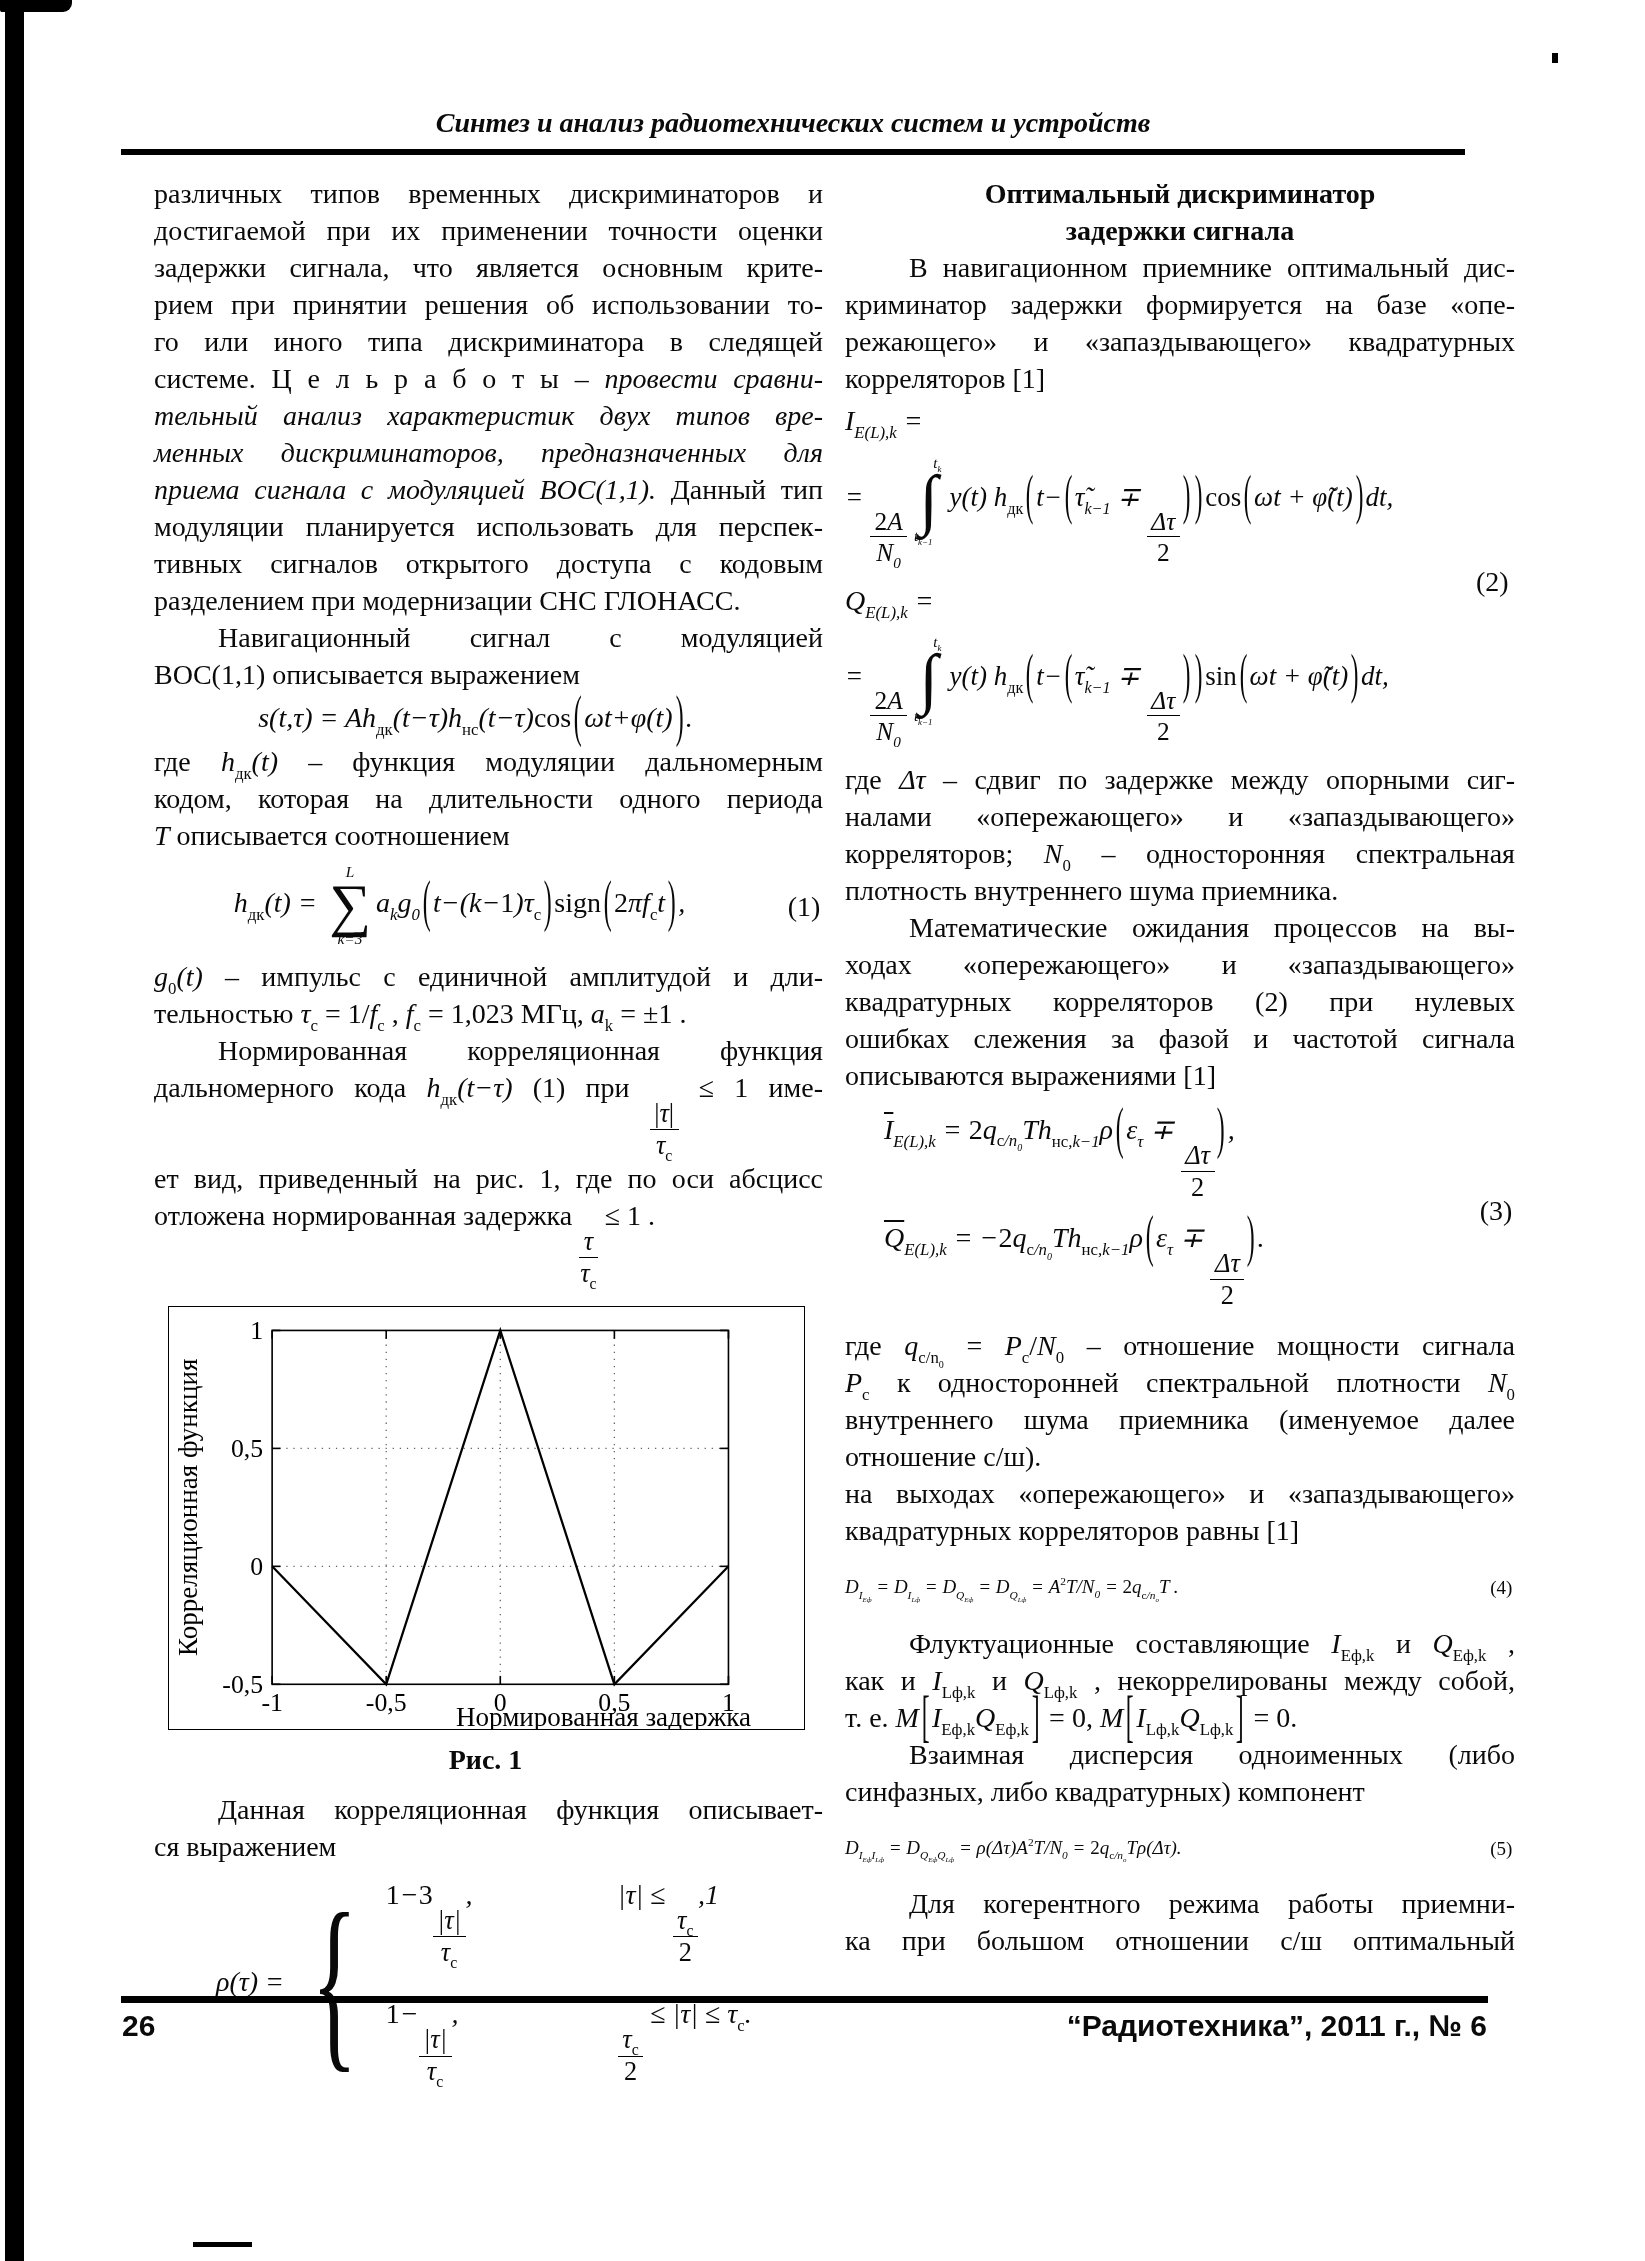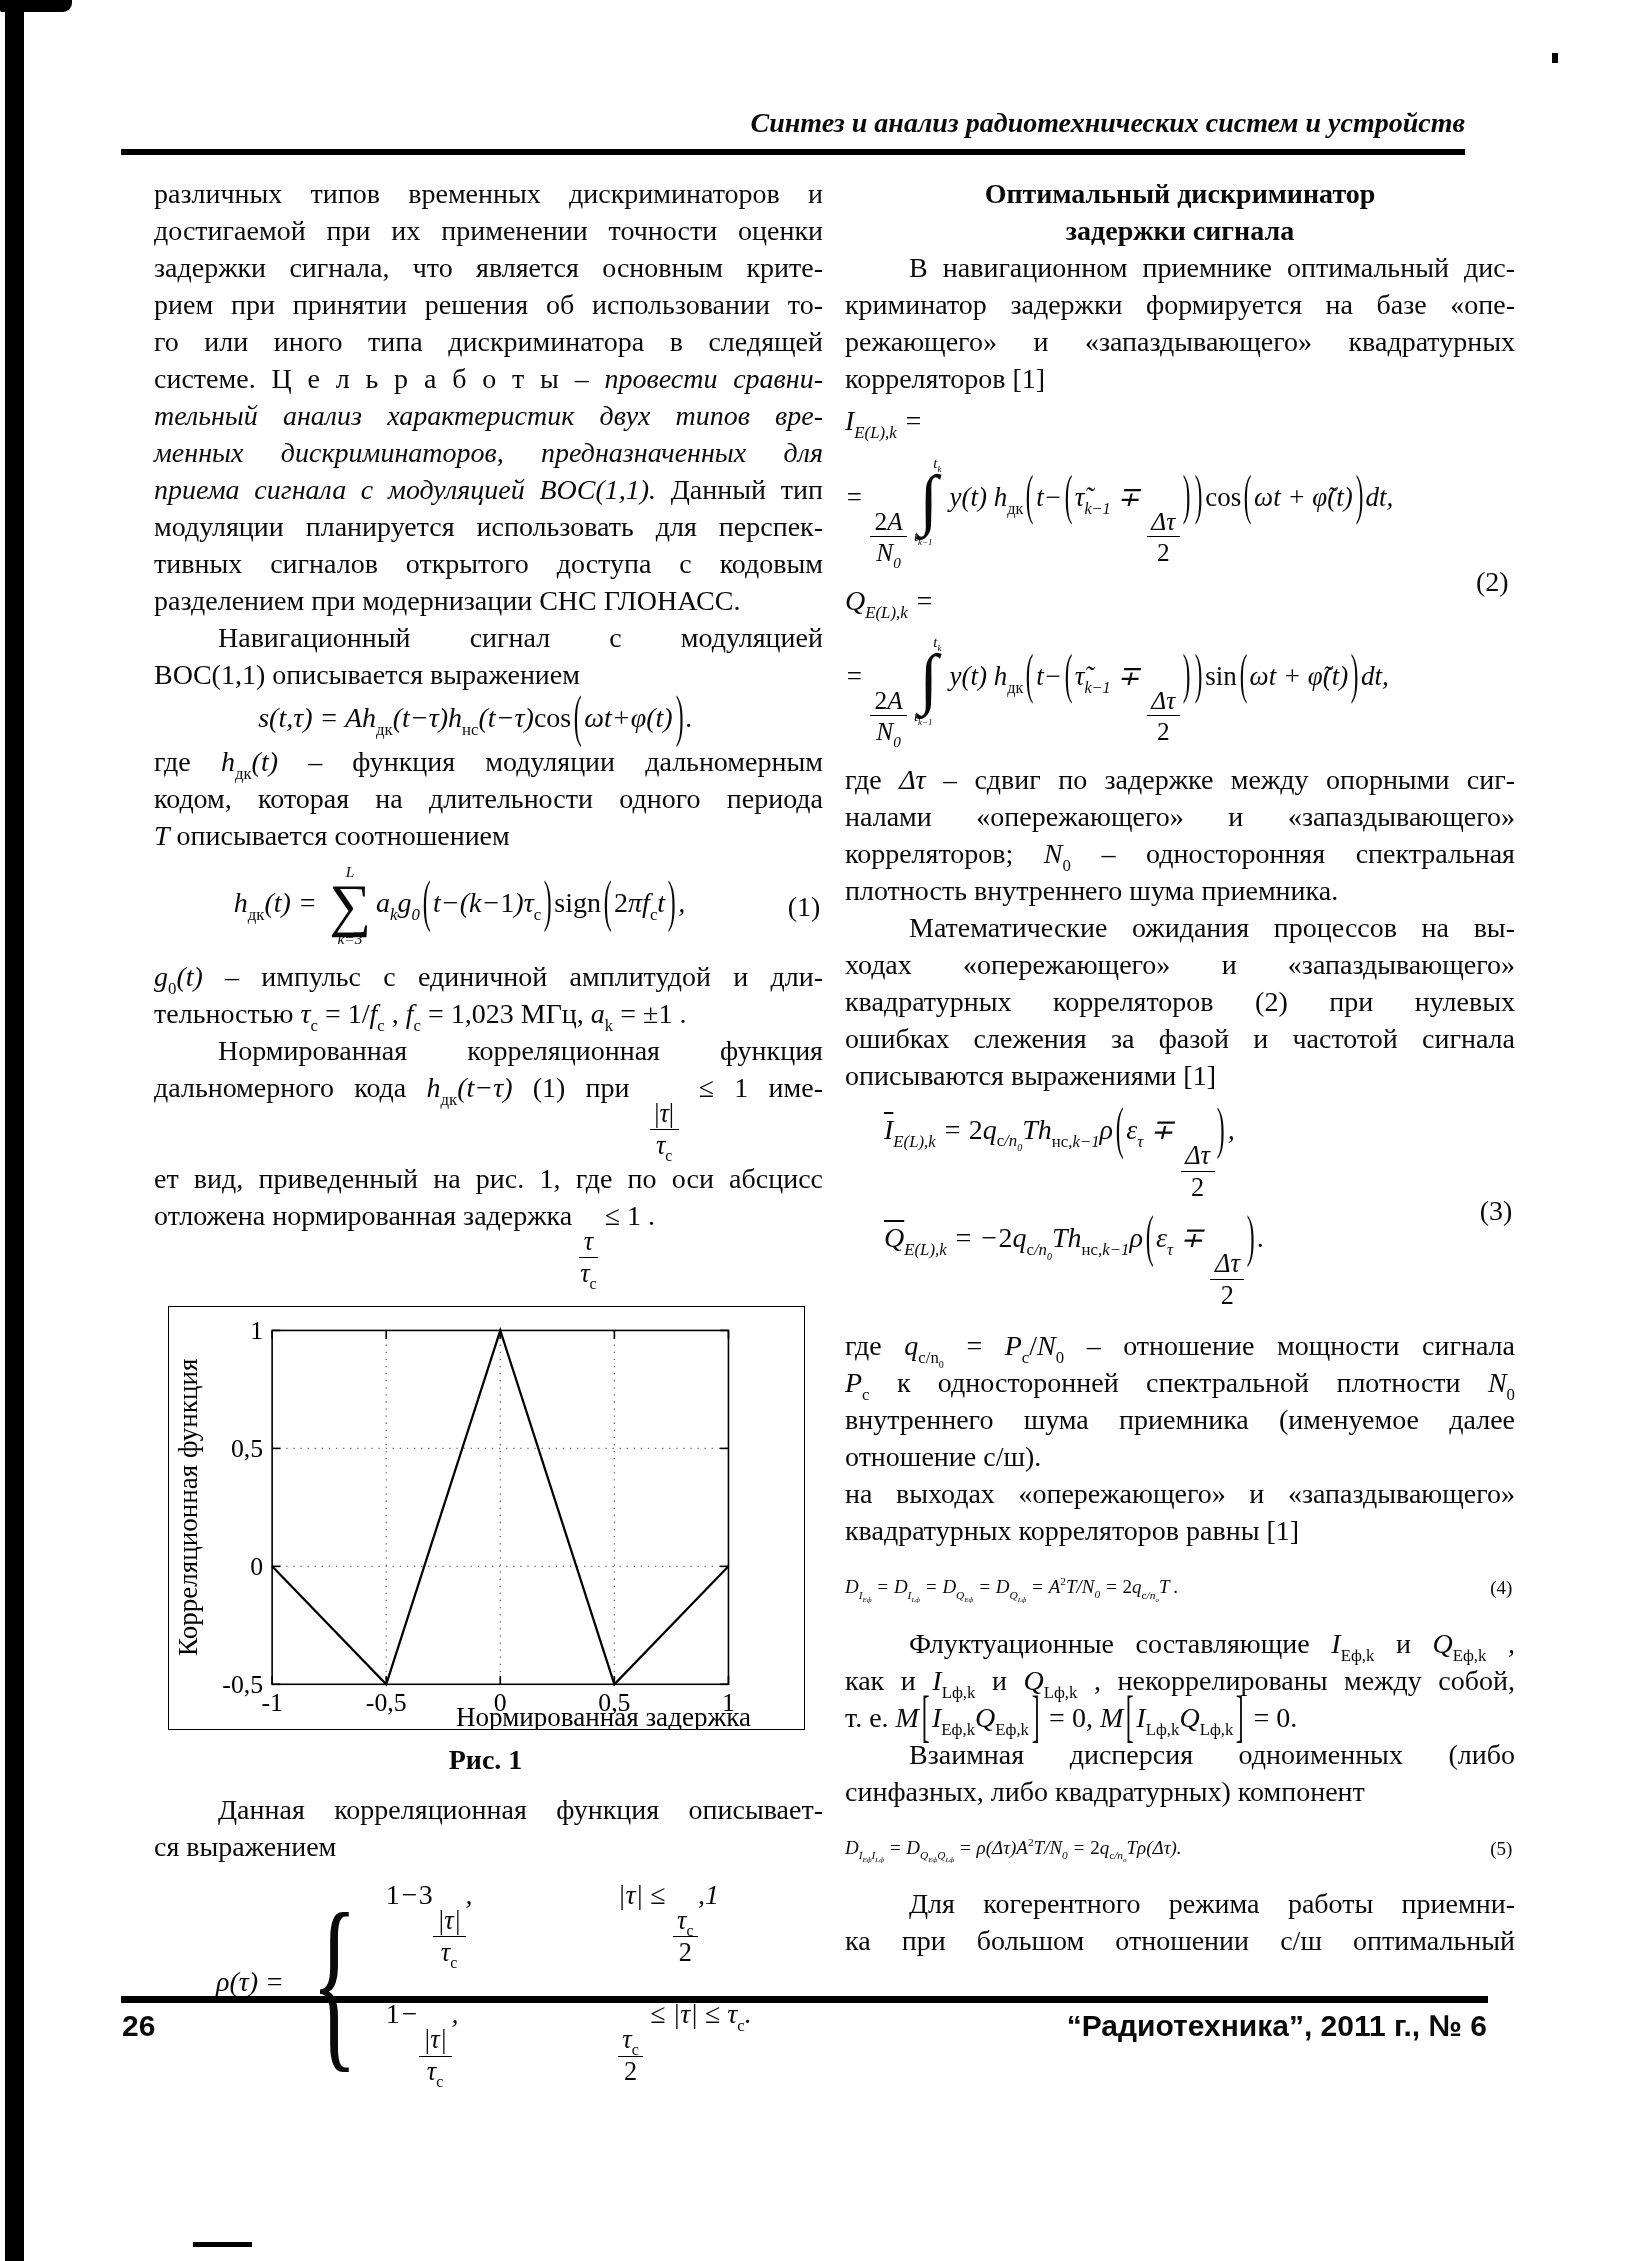--- a/index.html
+++ b/index.html
@@ -1,19 +1,19 @@
 <!DOCTYPE html>
 <html style="font-size:10.3px"><head>
 <meta charset="utf-8">
 <style>
   html,body{margin:0;padding:0;}
   body{width:1645px;height:2261px;position:relative;background:#ffffff;color:#0a0a0a;
        font-family:"Liberation Serif",serif;font-size:28px;line-height:37px;}
   .artifact{position:absolute;background:#000;}
-  .running-title{position:absolute;left:121px;top:104px;width:1344px;text-align:right;
+  .running-title{position:absolute;left:121px;top:104px;width:1344px;text-align:center;
        font-style:italic;font-weight:bold;font-size:28px;}
   .rule-top{position:absolute;left:121px;top:149px;width:1344px;height:5.8px;background:#000;}
   .rule-bottom{position:absolute;left:121px;top:1996px;width:1367px;height:7px;background:#000;}
   .footer-text{position:absolute;left:122px;top:2010px;width:1365px;display:flex;
        justify-content:space-between;font-family:"Liberation Sans",sans-serif;
        font-weight:bold;font-size:30px;line-height:32px;}
   .col{position:absolute;top:175px;margin-left:32px;}
   .col-left{left:122px;width:669px;}
   .col-right{left:813px;width:670px;}
   .line{text-align:justify;text-align-last:justify;}

